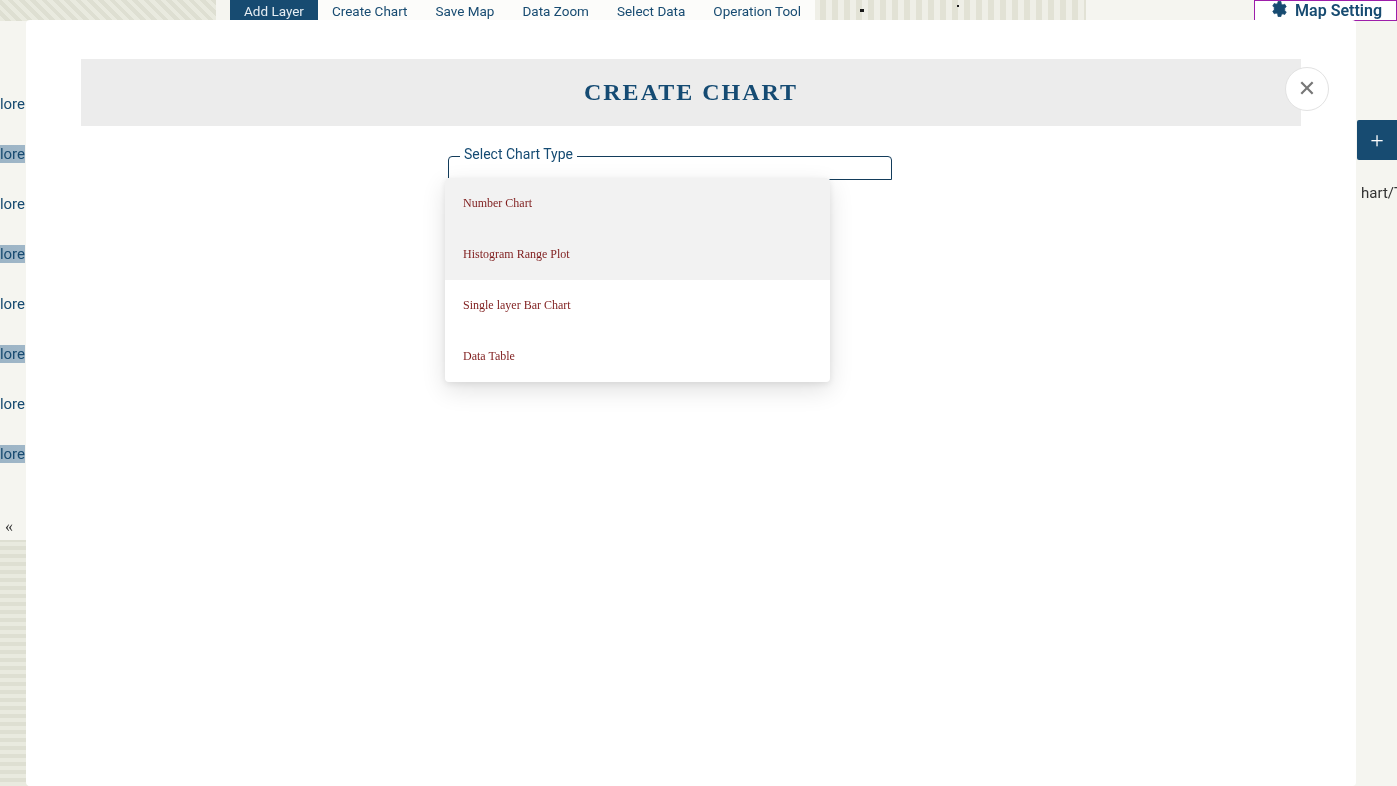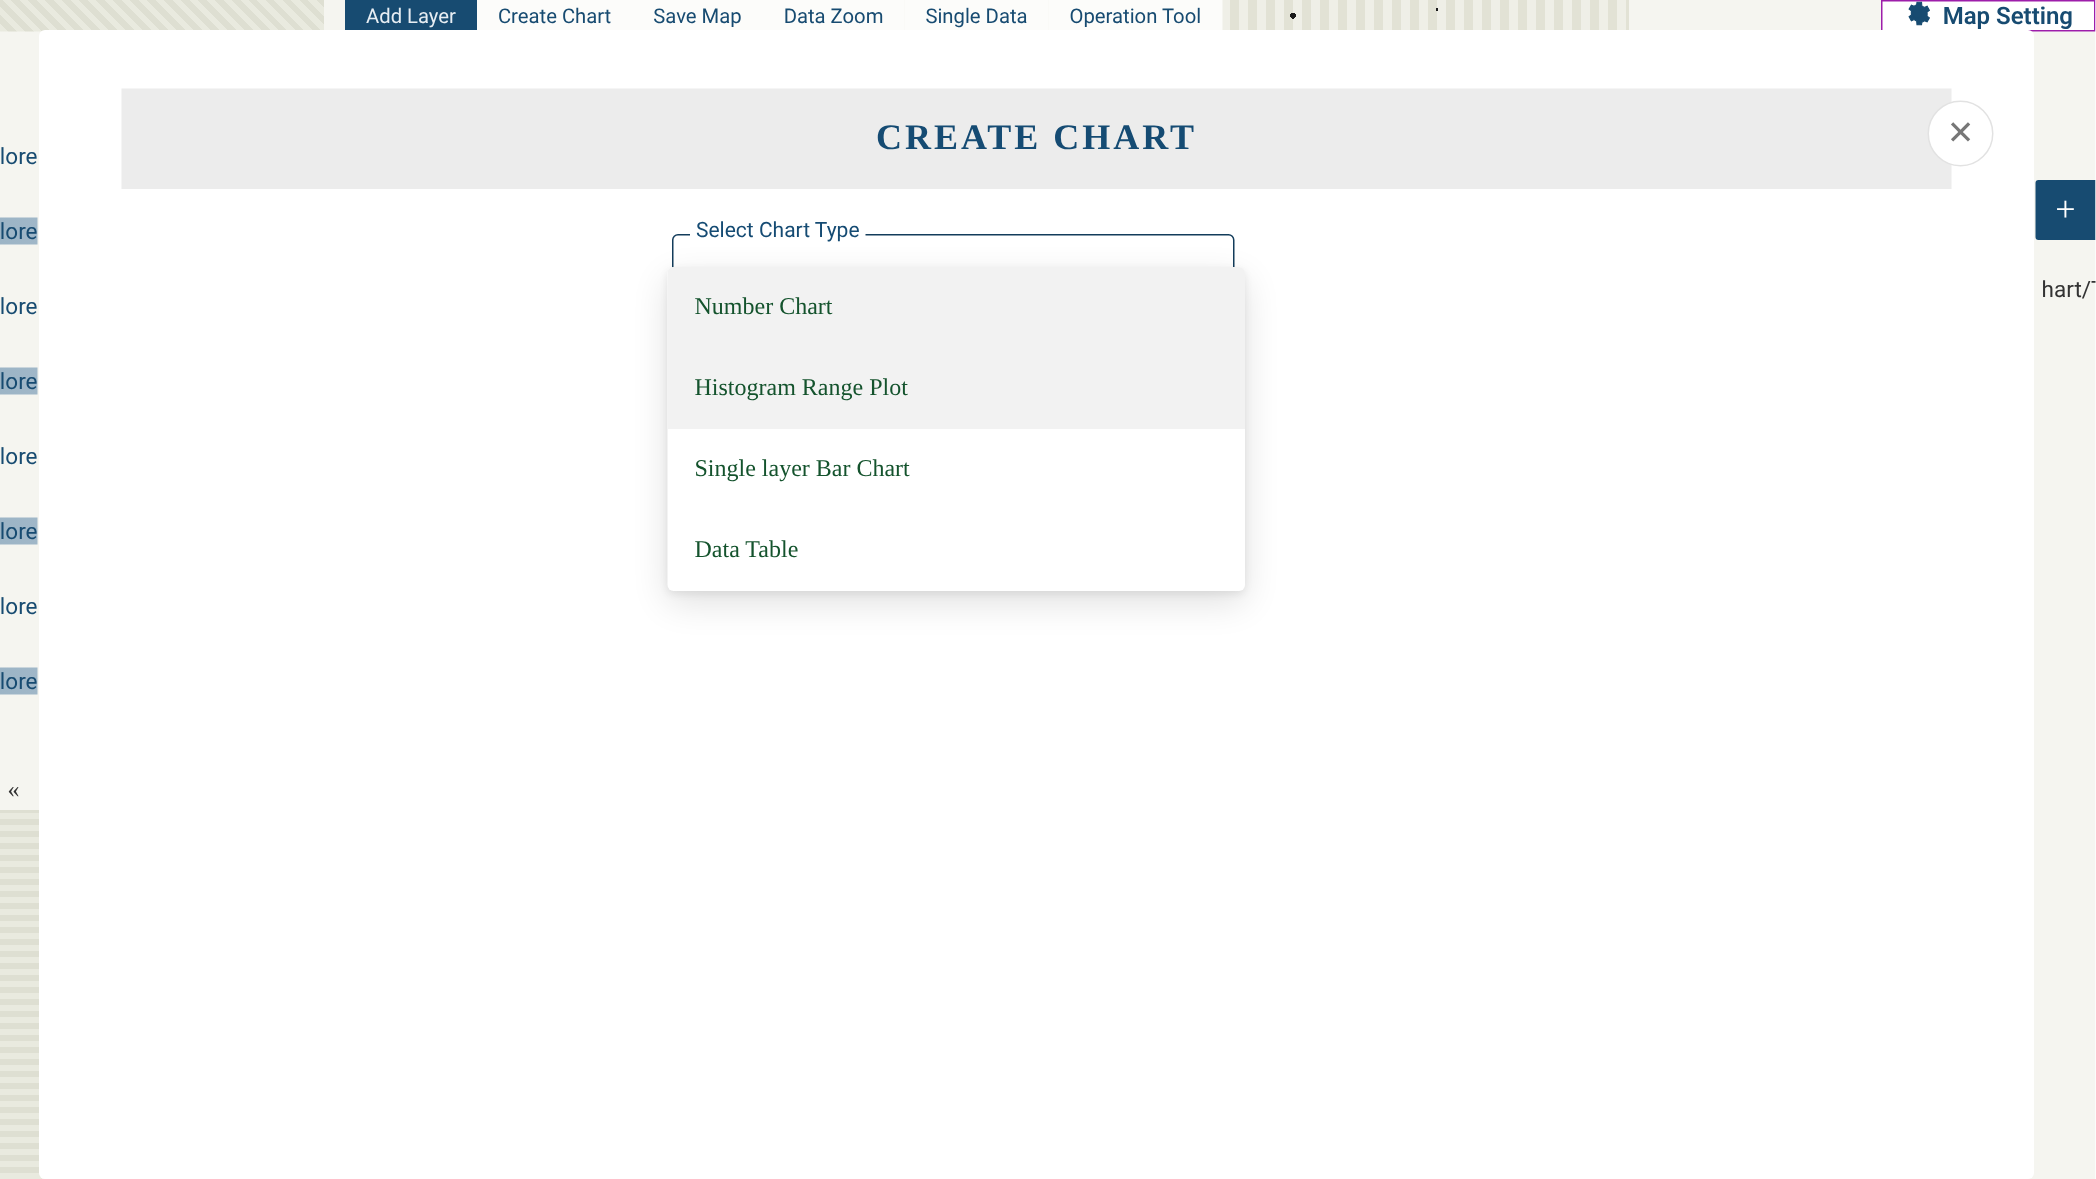--- a/index.html
+++ b/index.html
@@ -142,21 +142,21 @@
     cursor: pointer;
   }
 
   .modal-body {
     flex: 1;
     padding: 30px 55px;
   }
 
   .select-wrap {
     position: relative;
-    width: 375px;
+    width: 444px;
     margin-left: 367px;
   }
   .select-label {
     position: absolute;
     top: -10px; left: 12px;
     background: #fff;
     padding: 0 4px;
     font-family: -apple-system, BlinkMacSystemFont, "Segoe UI", Roboto, sans-serif;
     font-size: 14px;
     color: #154b73;
@@ -171,43 +171,43 @@
     left: -3px; top: 22px;
     width: 385px;
     background: #fff;
     border-radius: 4px;
     box-shadow: 0 8px 24px rgba(0,0,0,.12), 0 2px 6px rgba(0,0,0,.08);
     overflow: hidden;
   }
   .dropdown-item {
     padding: 18px 18px;
     font-family: Georgia, 'Times New Roman', serif;
-    font-size: 16px;
-    color: #14532d;
+    font-size: 12px;
+    color: #7f1d1d;
     cursor: pointer;
   }
   .dropdown-item.hover {
     background: #f2f2f2;
   }
 </style>
 </head>
 <body>
 
 <div class="bg-layer">
 
   <div class="map-strip-top"></div>
   <div class="map-strip-mid"></div>
   <div class="map-strip-left"></div>
 
   <div class="toolbar" id="toolbar">
       <div class="toolbar-btn active">Add Layer</div>
       <div class="toolbar-btn">Create Chart</div>
       <div class="toolbar-btn">Save Map</div>
       <div class="toolbar-btn">Data Zoom</div>
-      <div class="toolbar-btn">Single Data</div>
+      <div class="toolbar-btn">Select Data</div>
       <div class="toolbar-btn">Operation Tool</div>
     </div>
 
   <div class="map-setting">
     <span>
       <svg viewBox="0 0 24 24">
           <path d="M12 8a4 4 0 100 8 4 4 0 000-8zm9 4a7.9 7.9 0 00-.1-1.3l2.1-1.6-2-3.5-2.5 1a8 8 0 00-2.2-1.3L16 2h-4l-.3 2.3a8 8 0 00-2.2 1.3l-2.5-1-2 3.5 2.1 1.6A7.9 7.9 0 007 12c0 .4 0 .9.1 1.3L5 14.9l2 3.5 2.5-1c.7.5 1.4 1 2.2 1.3L12 22h4l.3-2.3c.8-.3 1.5-.8 2.2-1.3l2.5 1 2-3.5-2.1-1.6c.1-.4.1-.9.1-1.3z"></path>
         </svg>
     </span>
     <span>Map Setting</span>

